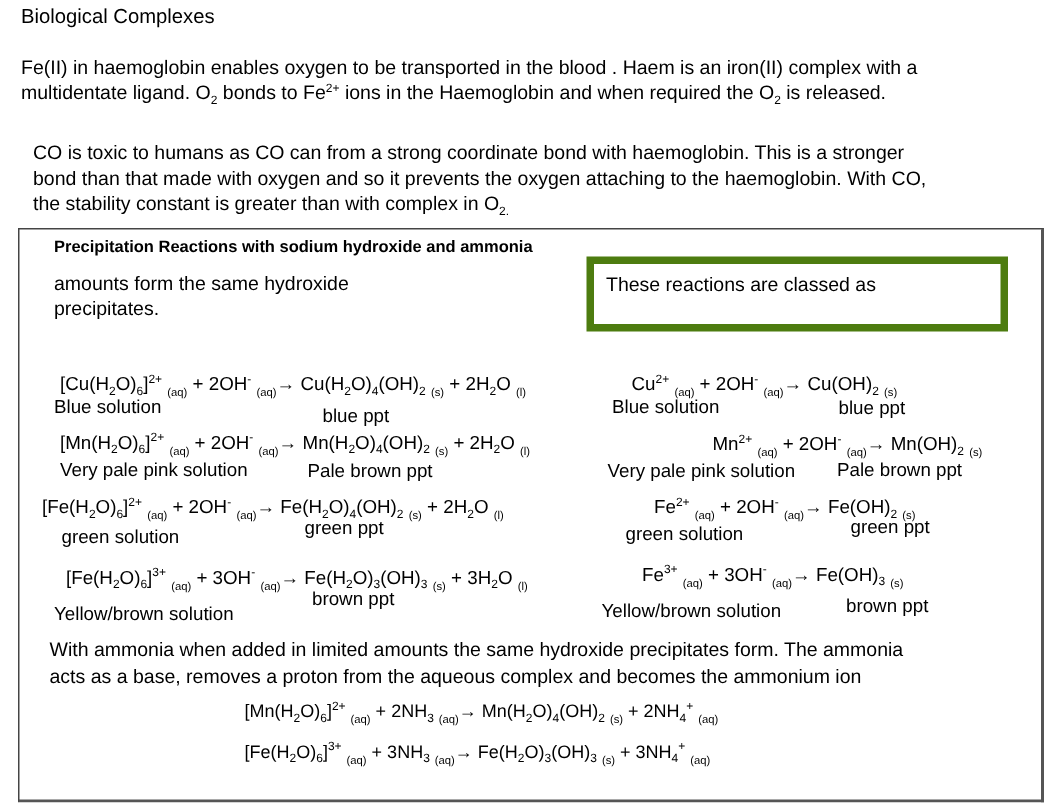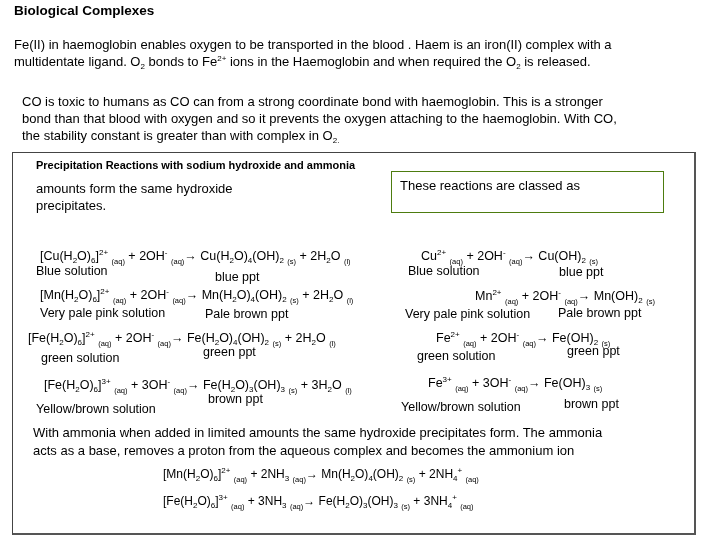--- a/index.html
+++ b/index.html
@@ -1,54 +1,54 @@
 <!DOCTYPE html>
 <html><head>
 <meta charset="utf-8">
 <style>
   html, body { margin: 0; padding: 0; background: #ffffff; }
   body {
     width: 703px; height: 535px; position: relative; overflow: hidden;
     font-family: "Liberation Sans", sans-serif; color: #000; font-size: 13px;
   }
   .abs { position: absolute; white-space: nowrap; }
-  .title { left: 14px; top: 3px; font-weight: bold; font-size: 13.5px; }
+  .title { left: 14px; top: 3px; font-weight: normal; font-size: 13.5px; }
   .para { left: 14px; font-size: 13px; line-height: 17px; white-space: normal; }
   sub, sup { font-size: 8px; line-height: 0; }
   sub { vertical-align: -3px; }
   sup { vertical-align: 5px; }
   .st { font-size: 7.5px; vertical-align: -4px; line-height: 0; text-align: right; }
   .outer-box {
     position: absolute; left: 12px; top: 152px; width: 681px; height: 380px;
     border-left: 1px solid #444; border-top: 1px solid #444;
     border-right: 2px solid #555; border-bottom: 2px solid #555;
   }
   .callout {
     position: absolute; left: 391px; top: 171px; width: 271px; height: 40px;
-    border: 1px solid #4d7c0f; background: #fff;
+    border: 5px solid #4d7c0f; background: #fff;
   }
   .callout-text { position: absolute; left: 8px; top: 5px; line-height: 17px; font-size: 13px; }
   .box-title { left: 36px; top: 159px; font-weight: bold; font-size: 11px; }
   .eq { font-size: 12.5px; }
   .lbl { font-size: 12.5px; }
   .eq2 { font-size: 12px; }
 </style>
 </head>
 <body>
 
 <div class="abs title">Biological Complexes</div>
 
 <div class="abs para" style="top:36px;">
   <div>Fe(II) in haemoglobin enables oxygen to be transported in the blood . Haem is an iron(II) complex with a</div>
   <div><span>multidentate ligand. O</span><sub>2</sub><span> bonds to Fe</span><sup>2+</sup><span> ions in the Haemoglobin and when required the O</span><sub>2</sub><span> is released.</span></div>
 </div>
 
 <div class="abs para" style="left:22px; top:93px;">
   <div>CO is toxic  to humans as CO can from a strong coordinate bond with haemoglobin. This is a stronger</div>
-  <div>bond than that blood with oxygen and so it prevents the oxygen attaching to the haemoglobin. With CO,</div>
+  <div>bond than that made with oxygen and so it prevents the oxygen attaching to the haemoglobin. With CO,</div>
   <div><span>the stability constant is greater than with complex in O</span><sub>2.</sub></div>
 </div>
 
 <div class="outer-box"></div>
 
 <div class="abs box-title">Precipitation Reactions with sodium hydroxide and ammonia</div>
 
 <div class="abs para" style="left:36px; top:180px; line-height:17px;">
   <div>amounts form the same hydroxide</div>
   <div>precipitates.</div>

